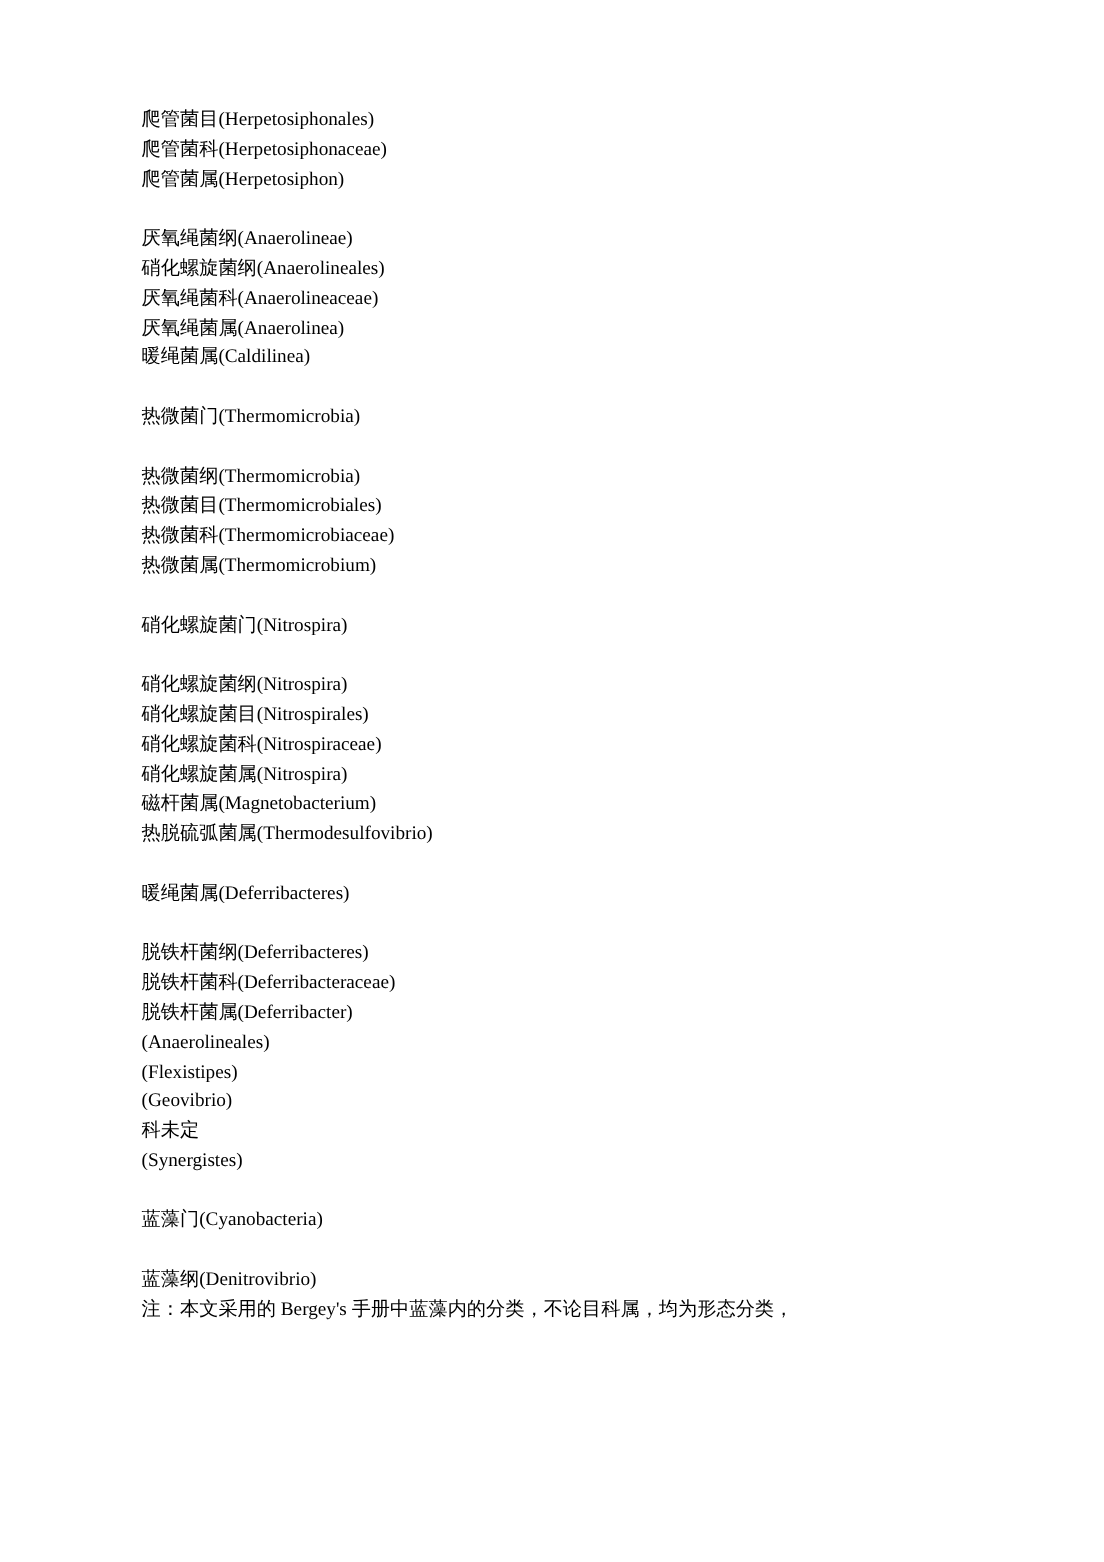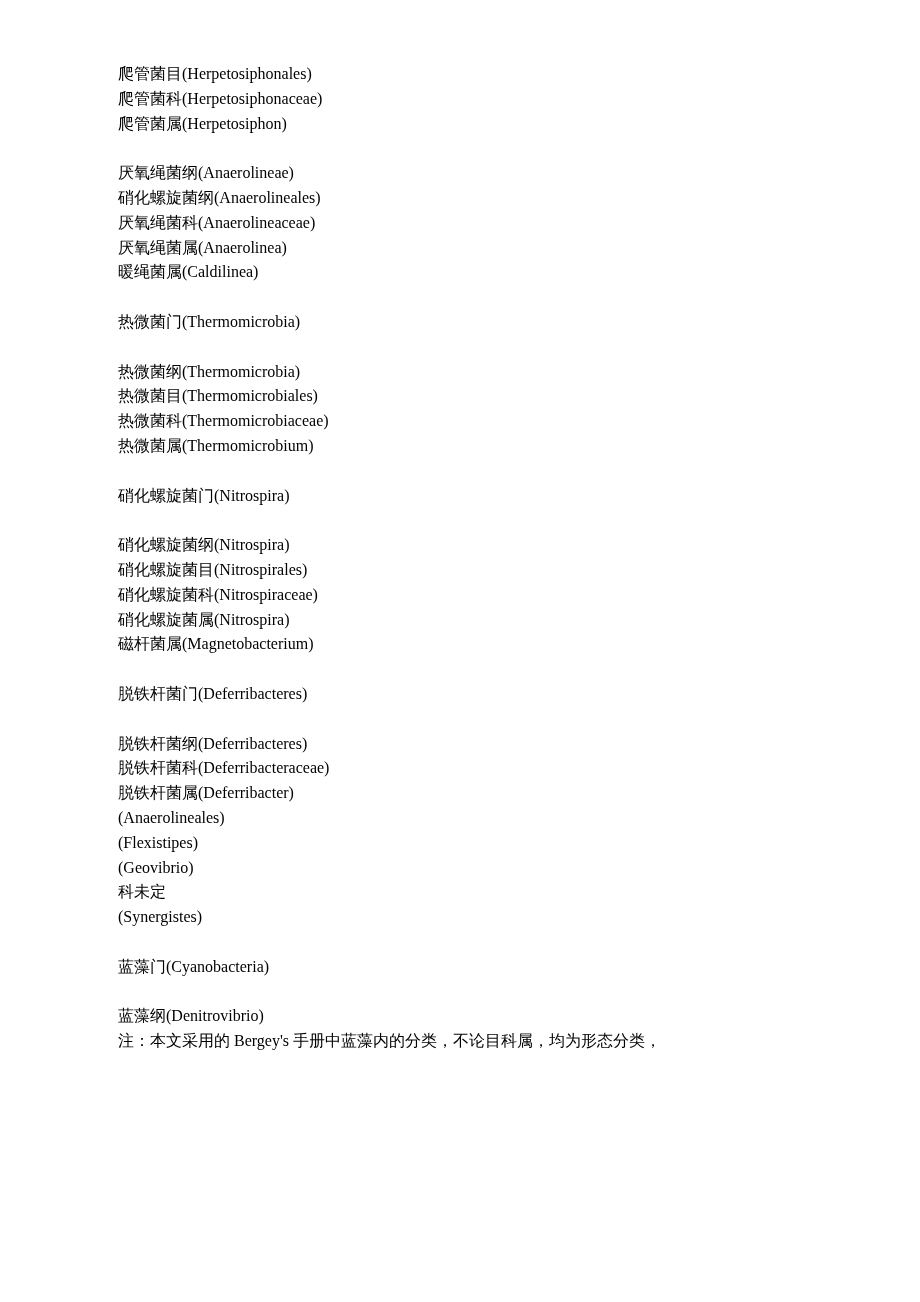--- a/index.html
+++ b/index.html
@@ -7,21 +7,21 @@
     padding: 0;
     background: #ffffff;
     font-family: "SimSun", "宋体", serif;
     font-size: 16px;
     color: #000000;
     line-height: 1.55;
   }
   .page {
     width: 920px;
     min-height: 1302px;
-    padding: 62px 118px 80px 118px;
+    padding: 88px 118px 80px 118px;
     box-sizing: border-box;
   }
   .line {
     white-space: pre;
   }
   .blank {
     height: 1.55em;
   }
 </style>
 </head>
@@ -46,22 +46,23 @@
       <div class="line">热微菌科(Thermomicrobiaceae)</div>
       <div class="line">热微菌属(Thermomicrobium)</div>
       <div class="blank"></div>
       <div class="line">硝化螺旋菌门(Nitrospira)</div>
       <div class="blank"></div>
       <div class="line">硝化螺旋菌纲(Nitrospira)</div>
       <div class="line">硝化螺旋菌目(Nitrospirales)</div>
       <div class="line">硝化螺旋菌科(Nitrospiraceae)</div>
       <div class="line">硝化螺旋菌属(Nitrospira)</div>
       <div class="line">磁杆菌属(Magnetobacterium)</div>
+      <div class="line">热脱硫弧菌属(Thermodesulfovibrio)</div>
       <div class="blank"></div>
-      <div class="line">脱铁杆菌门(Deferribacteres)</div>
+      <div class="line">暖绳菌属(Deferribacteres)</div>
       <div class="blank"></div>
       <div class="line">脱铁杆菌纲(Deferribacteres)</div>
       <div class="line">脱铁杆菌科(Deferribacteraceae)</div>
       <div class="line">脱铁杆菌属(Deferribacter)</div>
       <div class="line">(Anaerolineales)</div>
       <div class="line">(Flexistipes)</div>
       <div class="line">(Geovibrio)</div>
       <div class="line">科未定</div>
       <div class="line">(Synergistes)</div>
       <div class="blank"></div>

